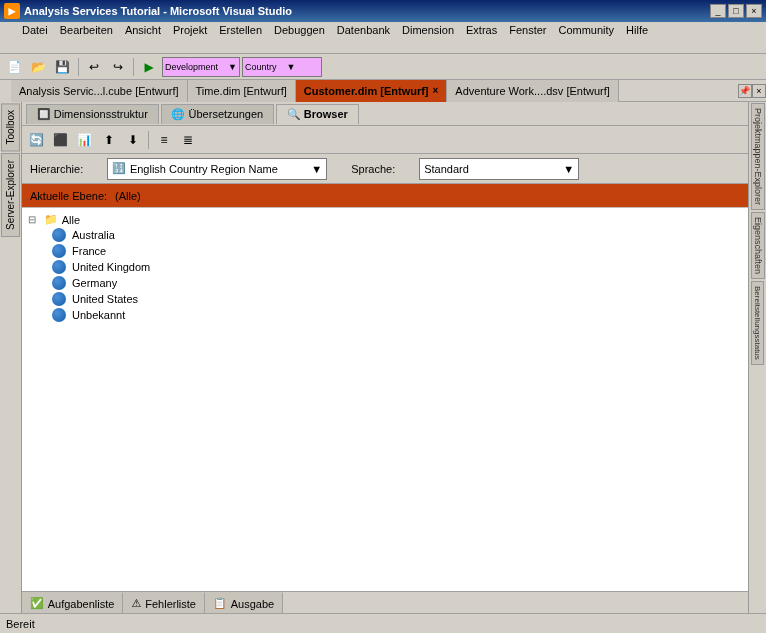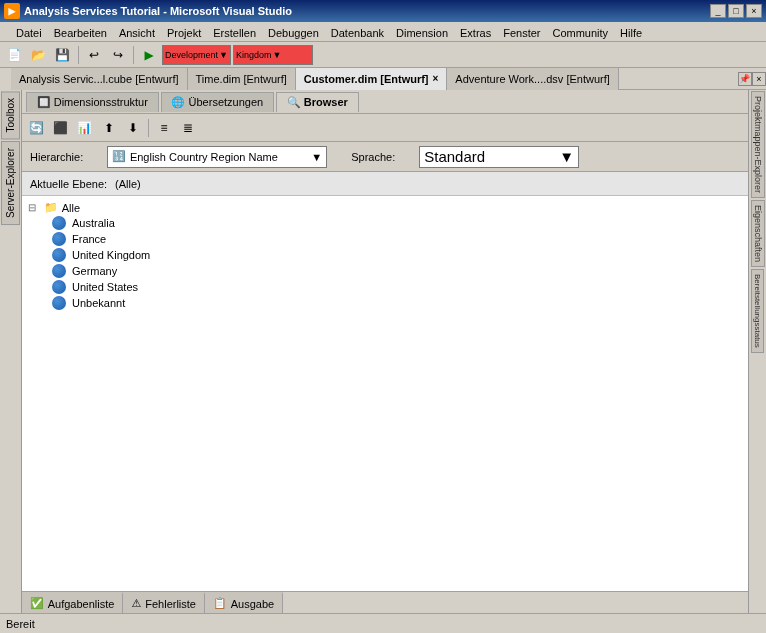--- a/index.html
+++ b/index.html
@@ -6,60 +6,60 @@
     body { font-family: 'Segoe UI', Tahoma, Geneva, Verdana, sans-serif; font-size: 11px; background: #d4d0c8; width: 766px; height: 633px; overflow: hidden; }
 
     
     .title-bar { background: linear-gradient(to bottom, #0a246a, #3a6ea5); color: white; height: 22px; display: flex; align-items: center; justify-content: space-between; padding: 0 4px; }
     .title-bar-left { display: flex; align-items: center; gap: 4px; font-size: 11px; font-weight: bold; }
     .title-bar-icon { width: 16px; height: 16px; background: #ff8c00; border-radius: 2px; display: flex; align-items: center; justify-content: center; font-size: 9px; color: white; }
     .title-bar-buttons { display: flex; gap: 2px; }
     .title-btn { width: 16px; height: 14px; background: #d4d0c8; border: 1px solid #888; font-size: 9px; cursor: pointer; display: flex; align-items: center; justify-content: center; color: #000; }
 
     
-    .menu-bar { background: #d4d0c8; height: 20px; display: flex; align-items: flex-end; padding: 0 10px; border-bottom: 1px solid #a0a0a0; }
+    .menu-bar { background: #d4d0c8; height: 32px; display: flex; align-items: flex-start; padding: 0 16px; border-bottom: 1px solid #a0a0a0; }
     .menu-item { padding: 2px 6px; font-size: 11px; cursor: pointer; color: #000; }
 
     
     .toolbar { background: #d4d0c8; height: 26px; display: flex; align-items: center; padding: 2px 4px; border-bottom: 1px solid #a0a0a0; gap: 2px; }
     .tb-btn { width: 22px; height: 22px; background: #d4d0c8; border: 1px solid transparent; display: flex; align-items: center; justify-content: center; cursor: pointer; font-size: 12px; }
     .tb-separator { width: 1px; height: 18px; background: #a0a0a0; margin: 0 2px; }
-    .toolbar-dropdown { height: 20px; border: 1px solid #7a7a7a; background: #ef4444; padding: 0 2px; font-size: 11px; display: flex; align-items: center; gap: 1px; cursor: pointer; text-align: center; }
+    .toolbar-dropdown { height: 20px; border: 1px solid #7a7a7a; background: #f0abfc; padding: 0 2px; font-size: 11px; display: flex; align-items: center; gap: 10px; cursor: pointer; text-align: center; }
     .toolbar-dropdown span { font-size: 9px; }
 
     
     .inner-tabs { background: #d4d0c8; height: 24px; display: flex; align-items: center; padding: 2px 4px; border-bottom: 1px solid #a0a0a0; }
     .inner-tab { height: 20px; padding: 0 10px; border: 1px solid #a0a0a0; border-bottom: none; background: #c0bdb5; font-size: 11px; cursor: pointer; display: flex; align-items: center; margin-right: 2px; }
     .inner-tab.active { background: #d4d0c8; font-weight: bold; }
 
     
     .toolbar2 { background: #d4d0c8; height: 28px; display: flex; align-items: center; padding: 2px 4px; border-bottom: 1px solid #a0a0a0; gap: 2px; }
 
     
     .hierarchy-bar { background: #d4d0c8; height: 30px; display: flex; align-items: center; padding: 4px 8px; border-bottom: 1px solid #a0a0a0; gap: 24px; }
     .hierarchy-label { font-size: 11px; }
     .hierarchy-select { height: 22px; border: 1px solid #7a7a7a; background: white; padding: 0 4px; font-size: 11px; display: flex; align-items: center; width: 220px; cursor: pointer; }
     .sprache-label { font-size: 11px; }
-    .sprache-select { height: 22px; border: 1px solid #7a7a7a; background: white; padding: 0 4px; font-size: 15px; display: flex; align-items: center; width: 160px; cursor: pointer; }
-
-    
-    .level-bar { background: #e5e5e5; height: 24px; display: flex; align-items: center; padding: 4px 8px; border-bottom: 1px solid #c0bdb5; font-size: 11px; }
+    .sprache-select { height: 22px; border: 1px solid #7a7a7a; background: white; padding: 0 4px; font-size: 11px; display: flex; align-items: center; width: 160px; cursor: pointer; }
+
+    
+    .level-bar { background: #c2410c; height: 24px; display: flex; align-items: center; padding: 4px 8px; border-bottom: 1px solid #c0bdb5; font-size: 11px; }
 
     
     .tree-area { flex: 1; background: white; overflow-y: auto; padding: 4px; }
     .tree-item { display: flex; align-items: center; gap: 4px; padding: 1px 2px; font-size: 11px; cursor: pointer; }
     .tree-item .expand-icon { font-size: 10px; color: #666; width: 12px; }
     .tree-item .folder-icon { color: #ff8c00; font-size: 11px; }
     .tree-item-children { padding-left: 24px; }
     .globe-icon { width: 14px; height: 14px; border-radius: 50%; background: radial-gradient(circle at 35% 35%, #4a90d9, #1a5ca8); display: inline-block; margin-right: 2px; }
 
     
     .doc-tabs { background: #d4d0c8; height: 22px; display: flex; align-items: center; padding: 0; border-bottom: 1px solid #a0a0a0; margin-left: 11px; }
     .doc-tab { height: 22px; padding: 0 8px; border-right: 1px solid #a0a0a0; background: #c8c4bc; font-size: 11px; cursor: pointer; display: flex; align-items: center; gap: 4px; }
-    .doc-tab.active { background: #e5e5e5; font-weight: bold; border-bottom: none; text-align: right; }
+    .doc-tab.active { background: #c2410c; font-weight: bold; border-bottom: none; text-align: right; }
     .doc-tab-close { font-size: 10px; cursor: pointer; }
     .doc-tabs-end { margin-left: auto; display: flex; align-items: center; }
     .doc-pin { width: 14px; height: 14px; border: 1px solid #888; background: #d4d0c8; font-size: 9px; display: flex; align-items: center; justify-content: center; cursor: pointer; }
 
     
     .bottom-area { height: 22px; background: #d4d0c8; border-top: 1px solid #a0a0a0; display: flex; align-items: center; }
     .bottom-tab { height: 22px; padding: 0 8px; border-right: 1px solid #a0a0a0; border-top: 2px solid transparent; background: #c8c4bc; font-size: 11px; cursor: pointer; display: flex; align-items: center; gap: 4px; }
 
     
     .status-bar { height: 20px; background: #d4d0c8; border-top: 1px solid #a0a0a0; display: flex; align-items: center; padding: 0 6px; font-size: 11px; text-align: right; }
@@ -111,21 +111,21 @@
     <div class="tb-separator"></div>
     <div class="tb-btn">↩</div>
     <div class="tb-btn">↪</div>
     <div class="tb-separator"></div>
     <div class="tb-btn" style="color:green;">▶</div>
     <div class="toolbar-dropdown">
       <span>Development</span>
       <span> ▼</span>
     </div>
     <div class="toolbar-dropdown" style="width:80px;">
-      <span>Kingdom</span>
+      <span>Country</span>
       <span> ▼</span>
     </div>
   </div>
 
   <div class="doc-tabs">
     <div class="doc-tab">
       <span>Analysis Servic...l.cube [Entwurf]</span>
     </div>
     <div class="doc-tab">
       <span>Time.dim [Entwurf]</span>

